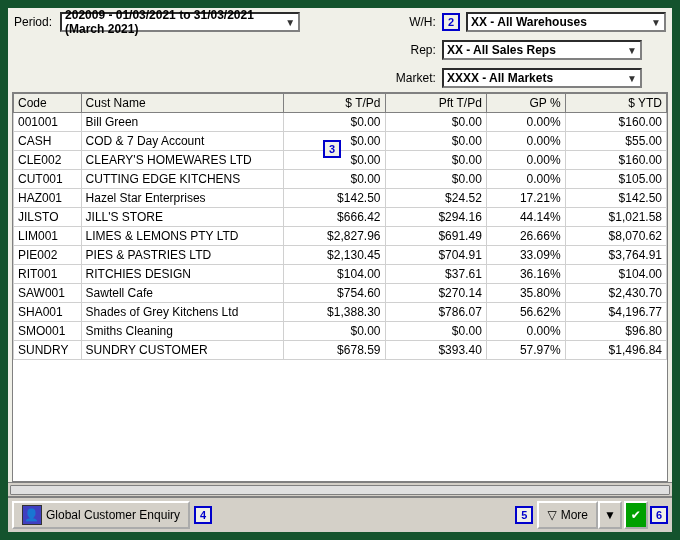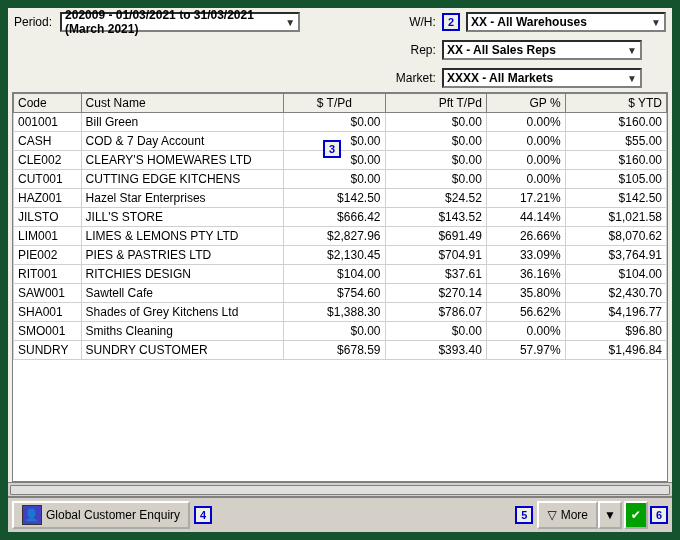--- a/index.html
+++ b/index.html
@@ -22,21 +22,21 @@
     .start-input { width: 100px; }
     
     .table-container { flex: 1; overflow: auto; background: #fff; border: 1px solid #808080; margin: 0 4px; }
     table { width: 100%; border-collapse: collapse; font-size: 12px; }
     thead tr { background: #f0f0e8; }
     thead th { border: 1px solid #808080; padding: 2px 4px; text-align: left; font-weight: normal; white-space: nowrap; position: sticky; top: 0; background: #f0f0e8; z-index: 1; }
     tbody tr { background: #fff; }
     td { border: 1px solid #d0d0d0; padding: 2px 4px; white-space: nowrap; }
     .col-code { width: 60px; }
     .col-name { width: 180px; }
-    .col-tpd { width: 90px; text-align: center; }
+    .col-tpd { width: 90px; text-align: right; }
     .col-pft { width: 90px; text-align: right; }
     .col-gp { width: 70px; text-align: right; }
     .col-ytd { width: 90px; text-align: right; }
     td.right { text-align: right; }
     
     .statusbar { height: 36px; background: #d4d0c8; border-top: 2px solid #808080; display: flex; align-items: center; padding: 0 4px; gap: 4px; }
     .btn { border: 2px outset #fff; background: #d4d0c8; padding: 3px 8px; cursor: pointer; display: flex; align-items: center; gap: 4px; height: 28px; font-size: 12px; }
     .btn-icon { width: 20px; height: 20px; background: #4040c0; border: 1px solid #333; display: flex; align-items: center; justify-content: center; color: #fff; font-size: 9px; }
     .more-btn { margin-left: auto; display: flex; align-items: center; }
     .more-main { border: 2px outset #fff; background: #d4d0c8; padding: 3px 8px; cursor: pointer; height: 28px; display: flex; align-items: center; gap: 4px; font-size: 12px; }
@@ -143,21 +143,21 @@
     <td class="col-name">Hazel Star Enterprises</td>
     <td class="col-tpd right">$142.50</td>
     <td class="col-pft right">$24.52</td>
     <td class="col-gp right">17.21%</td>
     <td class="col-ytd right">$142.50</td>
   </tr>
           <tr>
     <td class="col-code">JILSTO</td>
     <td class="col-name">JILL'S STORE</td>
     <td class="col-tpd right">$666.42</td>
-    <td class="col-pft right">$143.52</td>
+    <td class="col-pft right">$294.16</td>
     <td class="col-gp right">44.14%</td>
     <td class="col-ytd right">$1,021.58</td>
   </tr>
           <tr>
     <td class="col-code">LIM001</td>
     <td class="col-name">LIMES &amp; LEMONS PTY LTD</td>
     <td class="col-tpd right">$2,827.96</td>
     <td class="col-pft right">$691.49</td>
     <td class="col-gp right">26.66%</td>
     <td class="col-ytd right">$8,070.62</td>

